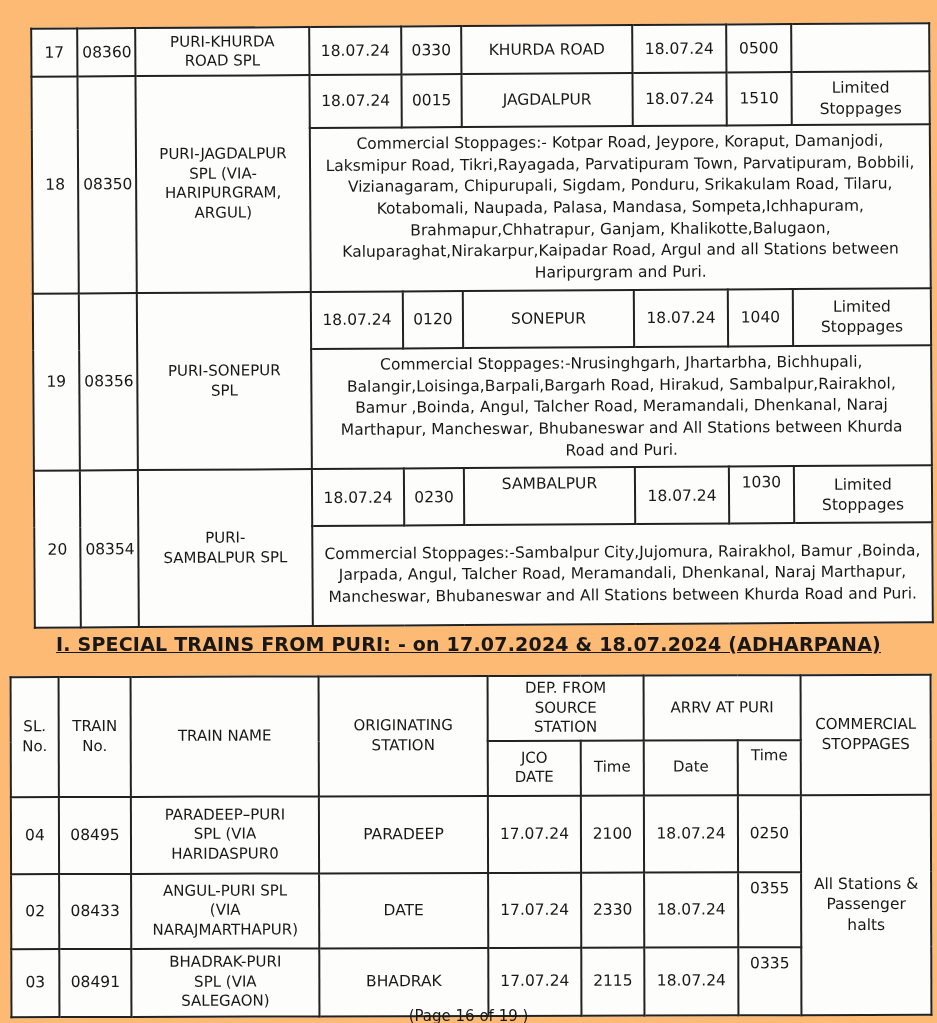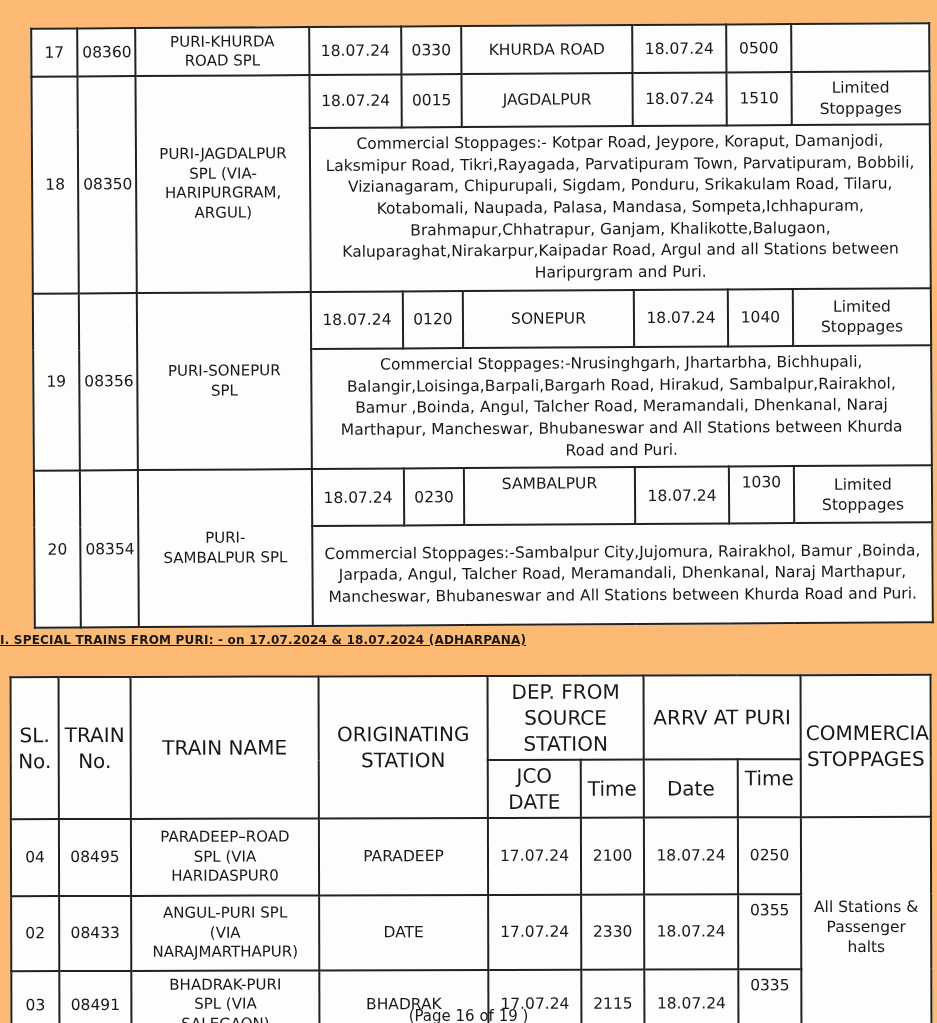--- a/index.html
+++ b/index.html
@@ -21,31 +21,31 @@
   .t1{position:absolute;left:32px;top:25px;width:898px;transform:rotate(-0.35deg);}
   .t1 tr.r17{height:48px;}
   .t1 tr.r18a{height:53px;}
   .t1 tr.r18b{height:155px;}
   .t1 tr.r19a{height:57px;}
   .t1 tr.r19b{height:107px;}
   .t1 tr.r20a{height:57px;}
   .t1 tr.r20b{height:100px;}
   
   .heading{
-    position:absolute;left:0;right:0;top:633px;text-align:left;
-    font-size:12px;font-weight:bold;text-decoration:underline;letter-spacing:.2px;
+    position:absolute;left:0;right:0;top:633px;text-align:center;
+    font-size:19px;font-weight:bold;text-decoration:underline;letter-spacing:.2px;
   }
   
   .t2{position:absolute;left:10px;top:675px;width:920px;transform:rotate(-0.15deg);}
   .t2 tr.h1{height:60px;}
   .t2 tr.h2{height:55px;}
   .t2 tr.r1{height:77px;}
   .t2 tr.r2{height:75px;}
   .t2 tr.r3{height:68px;}
-  .t2 th{font-size:20px;}
+  .t2 th{font-size:15px;}
   .footer{
     position:absolute;left:0;right:0;top:1007px;text-align:center;font-size:15px;
   }
 </style>
 </head>
 <body>
 
 <div class="page">
 
   <table class="t1">
@@ -159,21 +159,21 @@
     <tr class="h2">
       <th class="pre">JCO
 DATE</th>
       <th>Time</th>
       <th>Date</th>
       <th class="vtop">Time</th>
     </tr>
     <tr class="r1">
       <td>04</td>
       <td>08495</td>
-      <td class="name pre">PARADEEP–ROAD
+      <td class="name pre">PARADEEP–PURI
 SPL (VIA
 HARIDASPUR0</td>
       <td>PARADEEP</td>
       <td>17.07.24</td>
       <td>2100</td>
       <td>18.07.24</td>
       <td>0250</td>
       <td rowspan="3" class="pre">All Stations &amp;
 Passenger
 halts</td>

